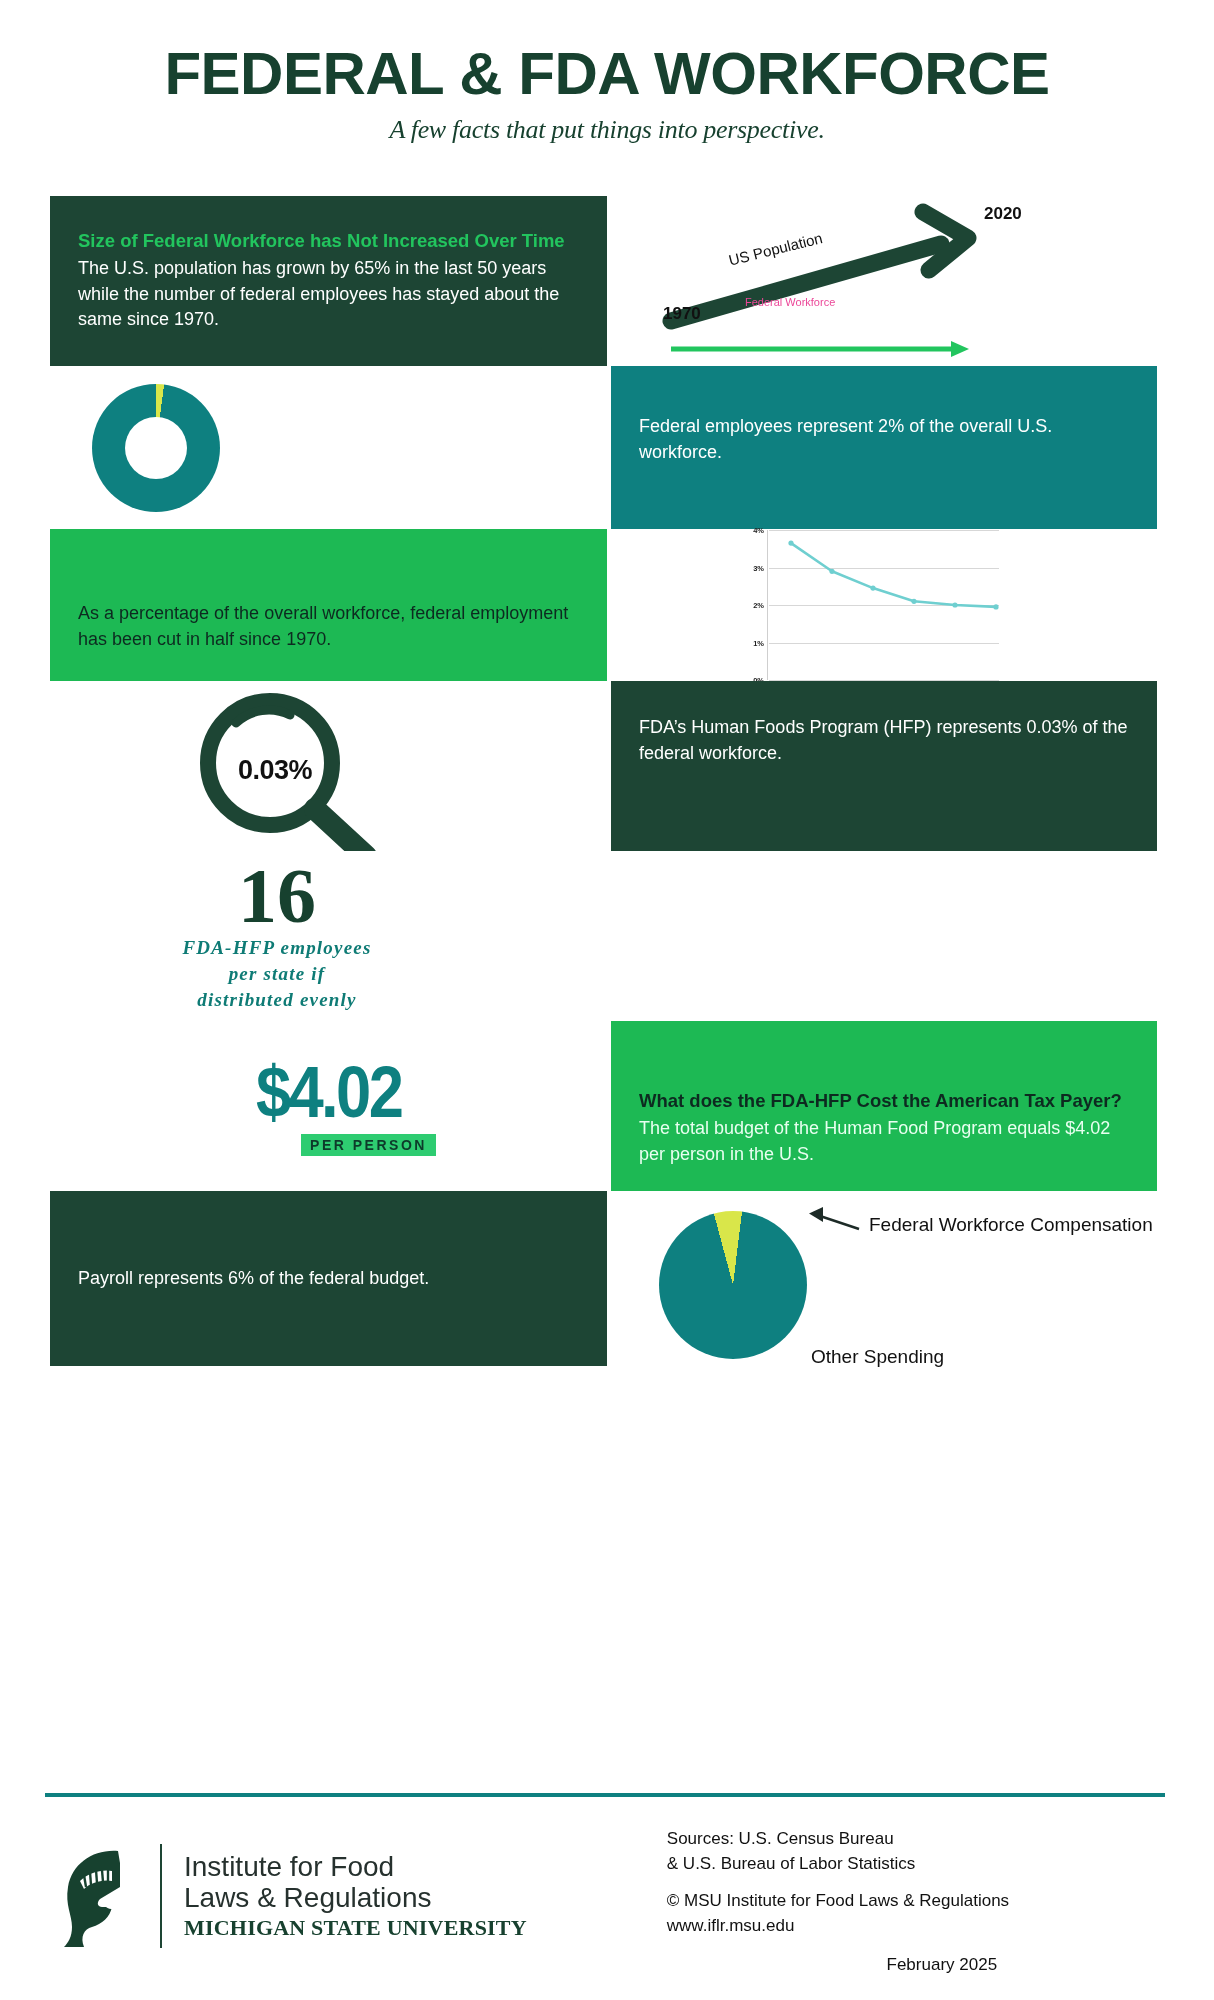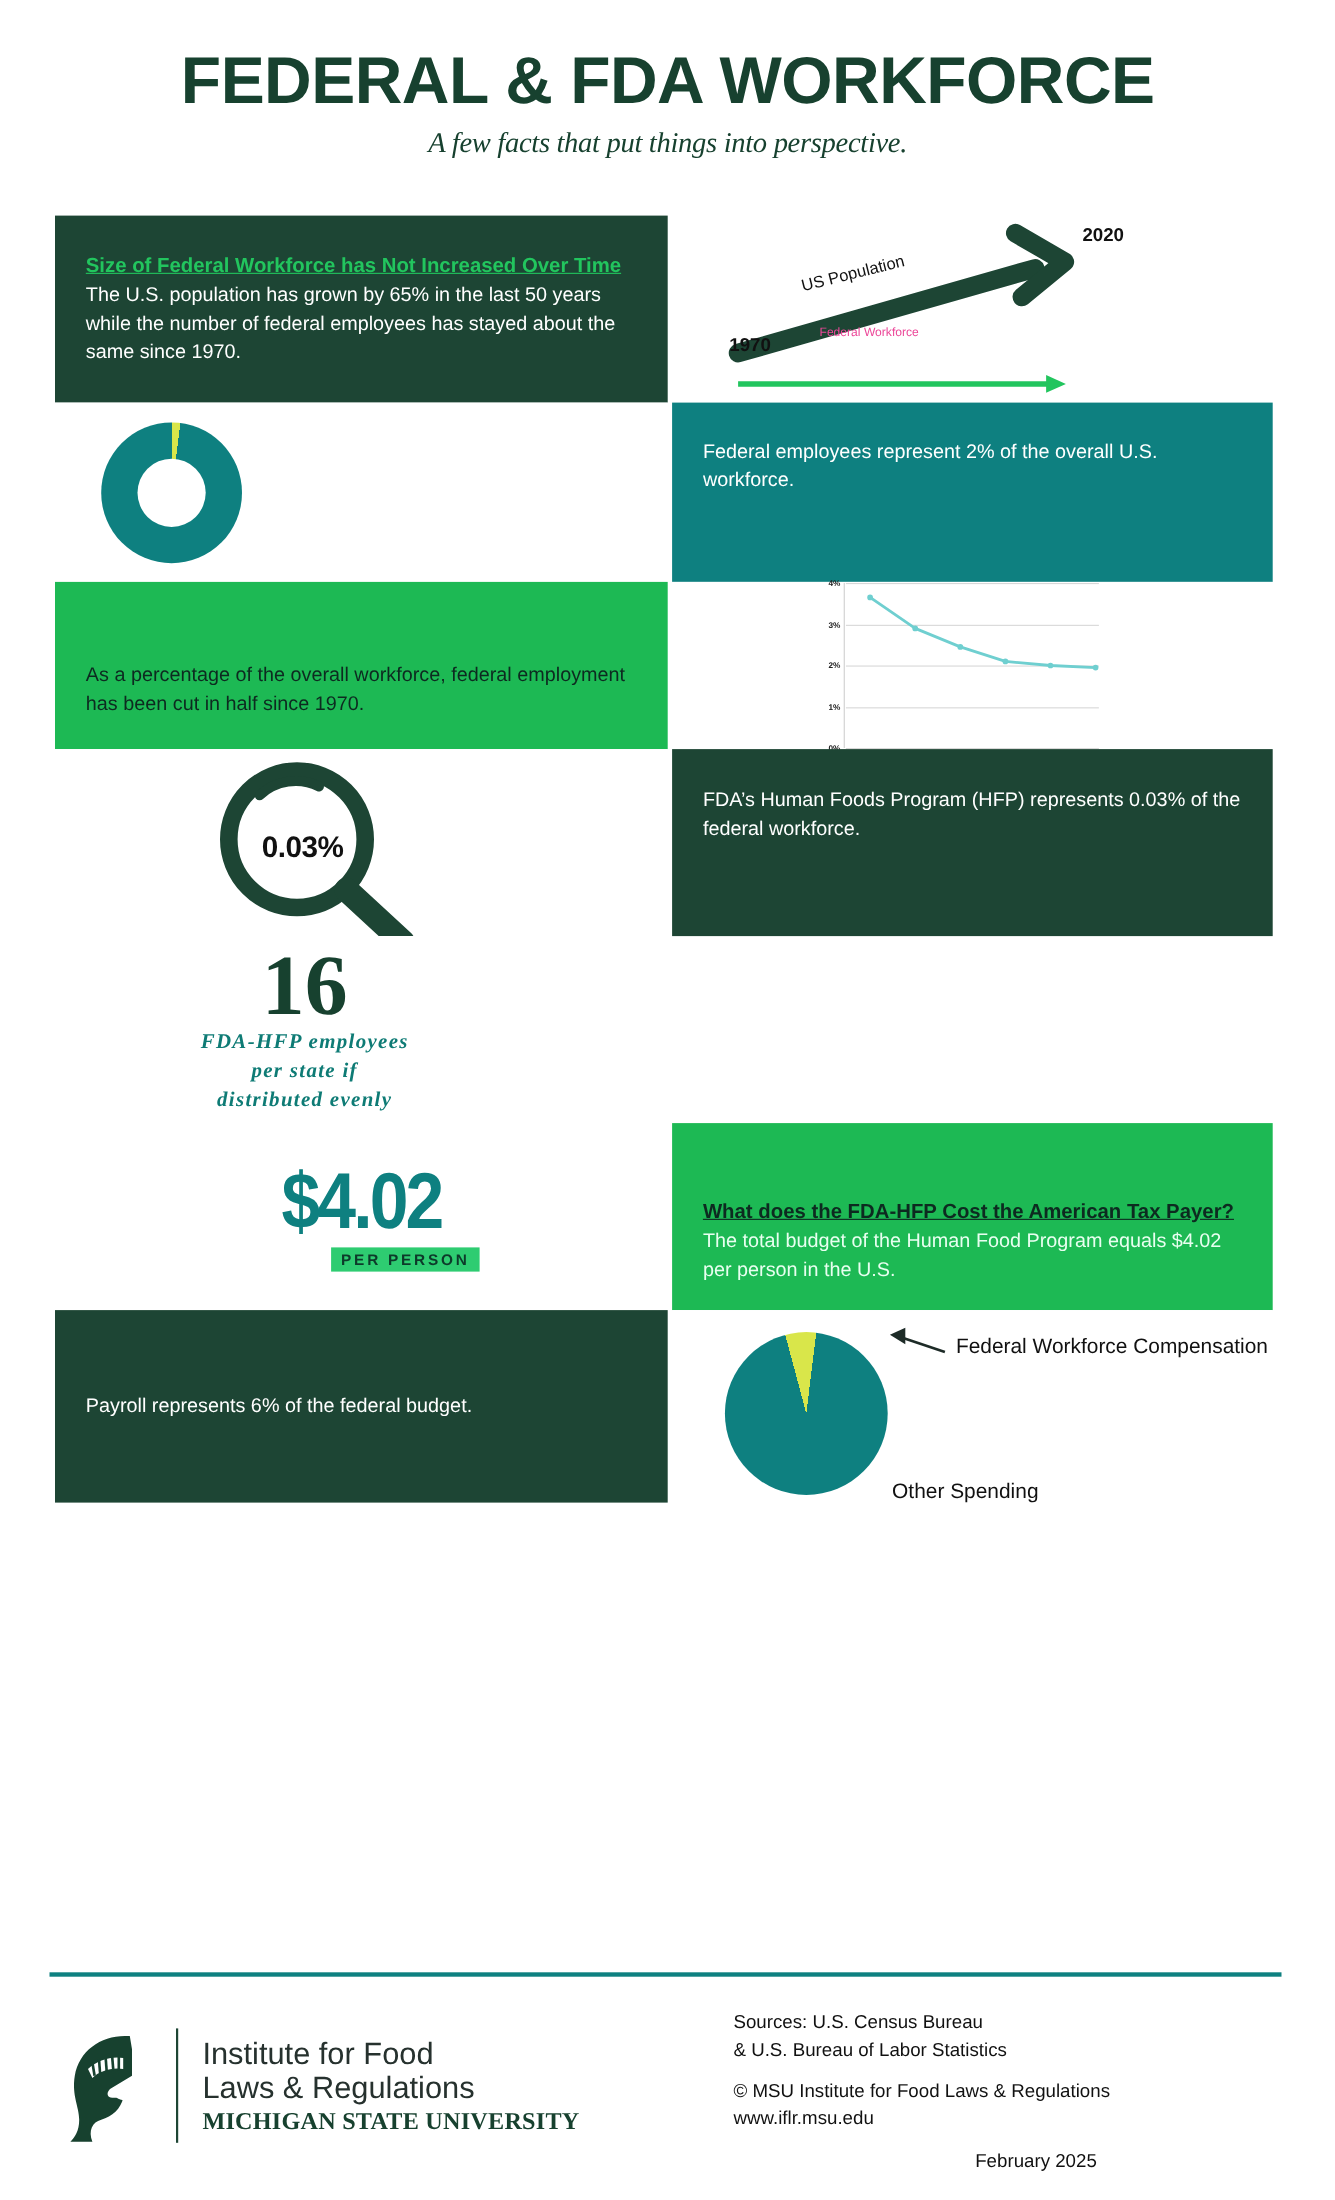--- a/index.html
+++ b/index.html
@@ -30,21 +30,21 @@
   .cell { position: relative; }
   .cell-left  { width: 557px; margin-left: 50px; }
   .cell-right { width: 546px; margin-left: 4px; }
 
   .panel { padding: 30px 28px; display: flex; flex-direction: column; justify-content: center; height: 100%; }
   .p-dark  { background: #1d4534; }
   .p-teal  { background: #0e8080; }
   .p-green { background: #1db954; }
   .p-white { background: #ffffff; }
 
-  .panel h3 { font-size: 18.5px; font-weight: 700; line-height: 1.32; margin-bottom: 3px; text-decoration: underline; }
+  .panel h3 { font-size: 18.5px; font-weight: 700; line-height: 1.32; margin-bottom: 3px; }
   .panel p  { font-size: 18px; line-height: 1.42; font-weight: 400; }
   .t-lime  { color: #22c55e; }
   .t-white { color: #ffffff; }
   .t-dark  { color: #0d2a20; margin-top: 44px; }
   .t-paleg { color: #e8fff0; }
   .big-stmt { font-size: 19px; font-weight: 700; line-height: 1.45; }
 
   
   .arrows { position: relative; width: 100%; height: 100%; }
   .yr {
@@ -177,21 +177,21 @@
 
   <div class="row" style="height:163px;">
     <div class="cell cell-left">
       <div class="panel p-white" style="padding:0;">
         <div class="donut-wrap">
           <div class="donut"></div>
         </div>
       </div>
     </div>
     <div class="cell cell-right">
-      <div class="panel p-teal" style="justify-content:flex-start;padding-top:32px;">
+      <div class="panel p-teal" style="justify-content:flex-start;padding-top:48px;">
         <p class="t-white big-stmt">Federal employees represent 2% of the overall U.S. workforce.</p>
       </div>
     </div>
   </div>
 
   <div class="row" style="height:152px;">
     <div class="cell cell-left">
       <div class="panel p-green">
         <p class="t-dark big-stmt">As a percentage of the overall workforce, federal employment has been cut in half since 1970.</p>
       </div>

